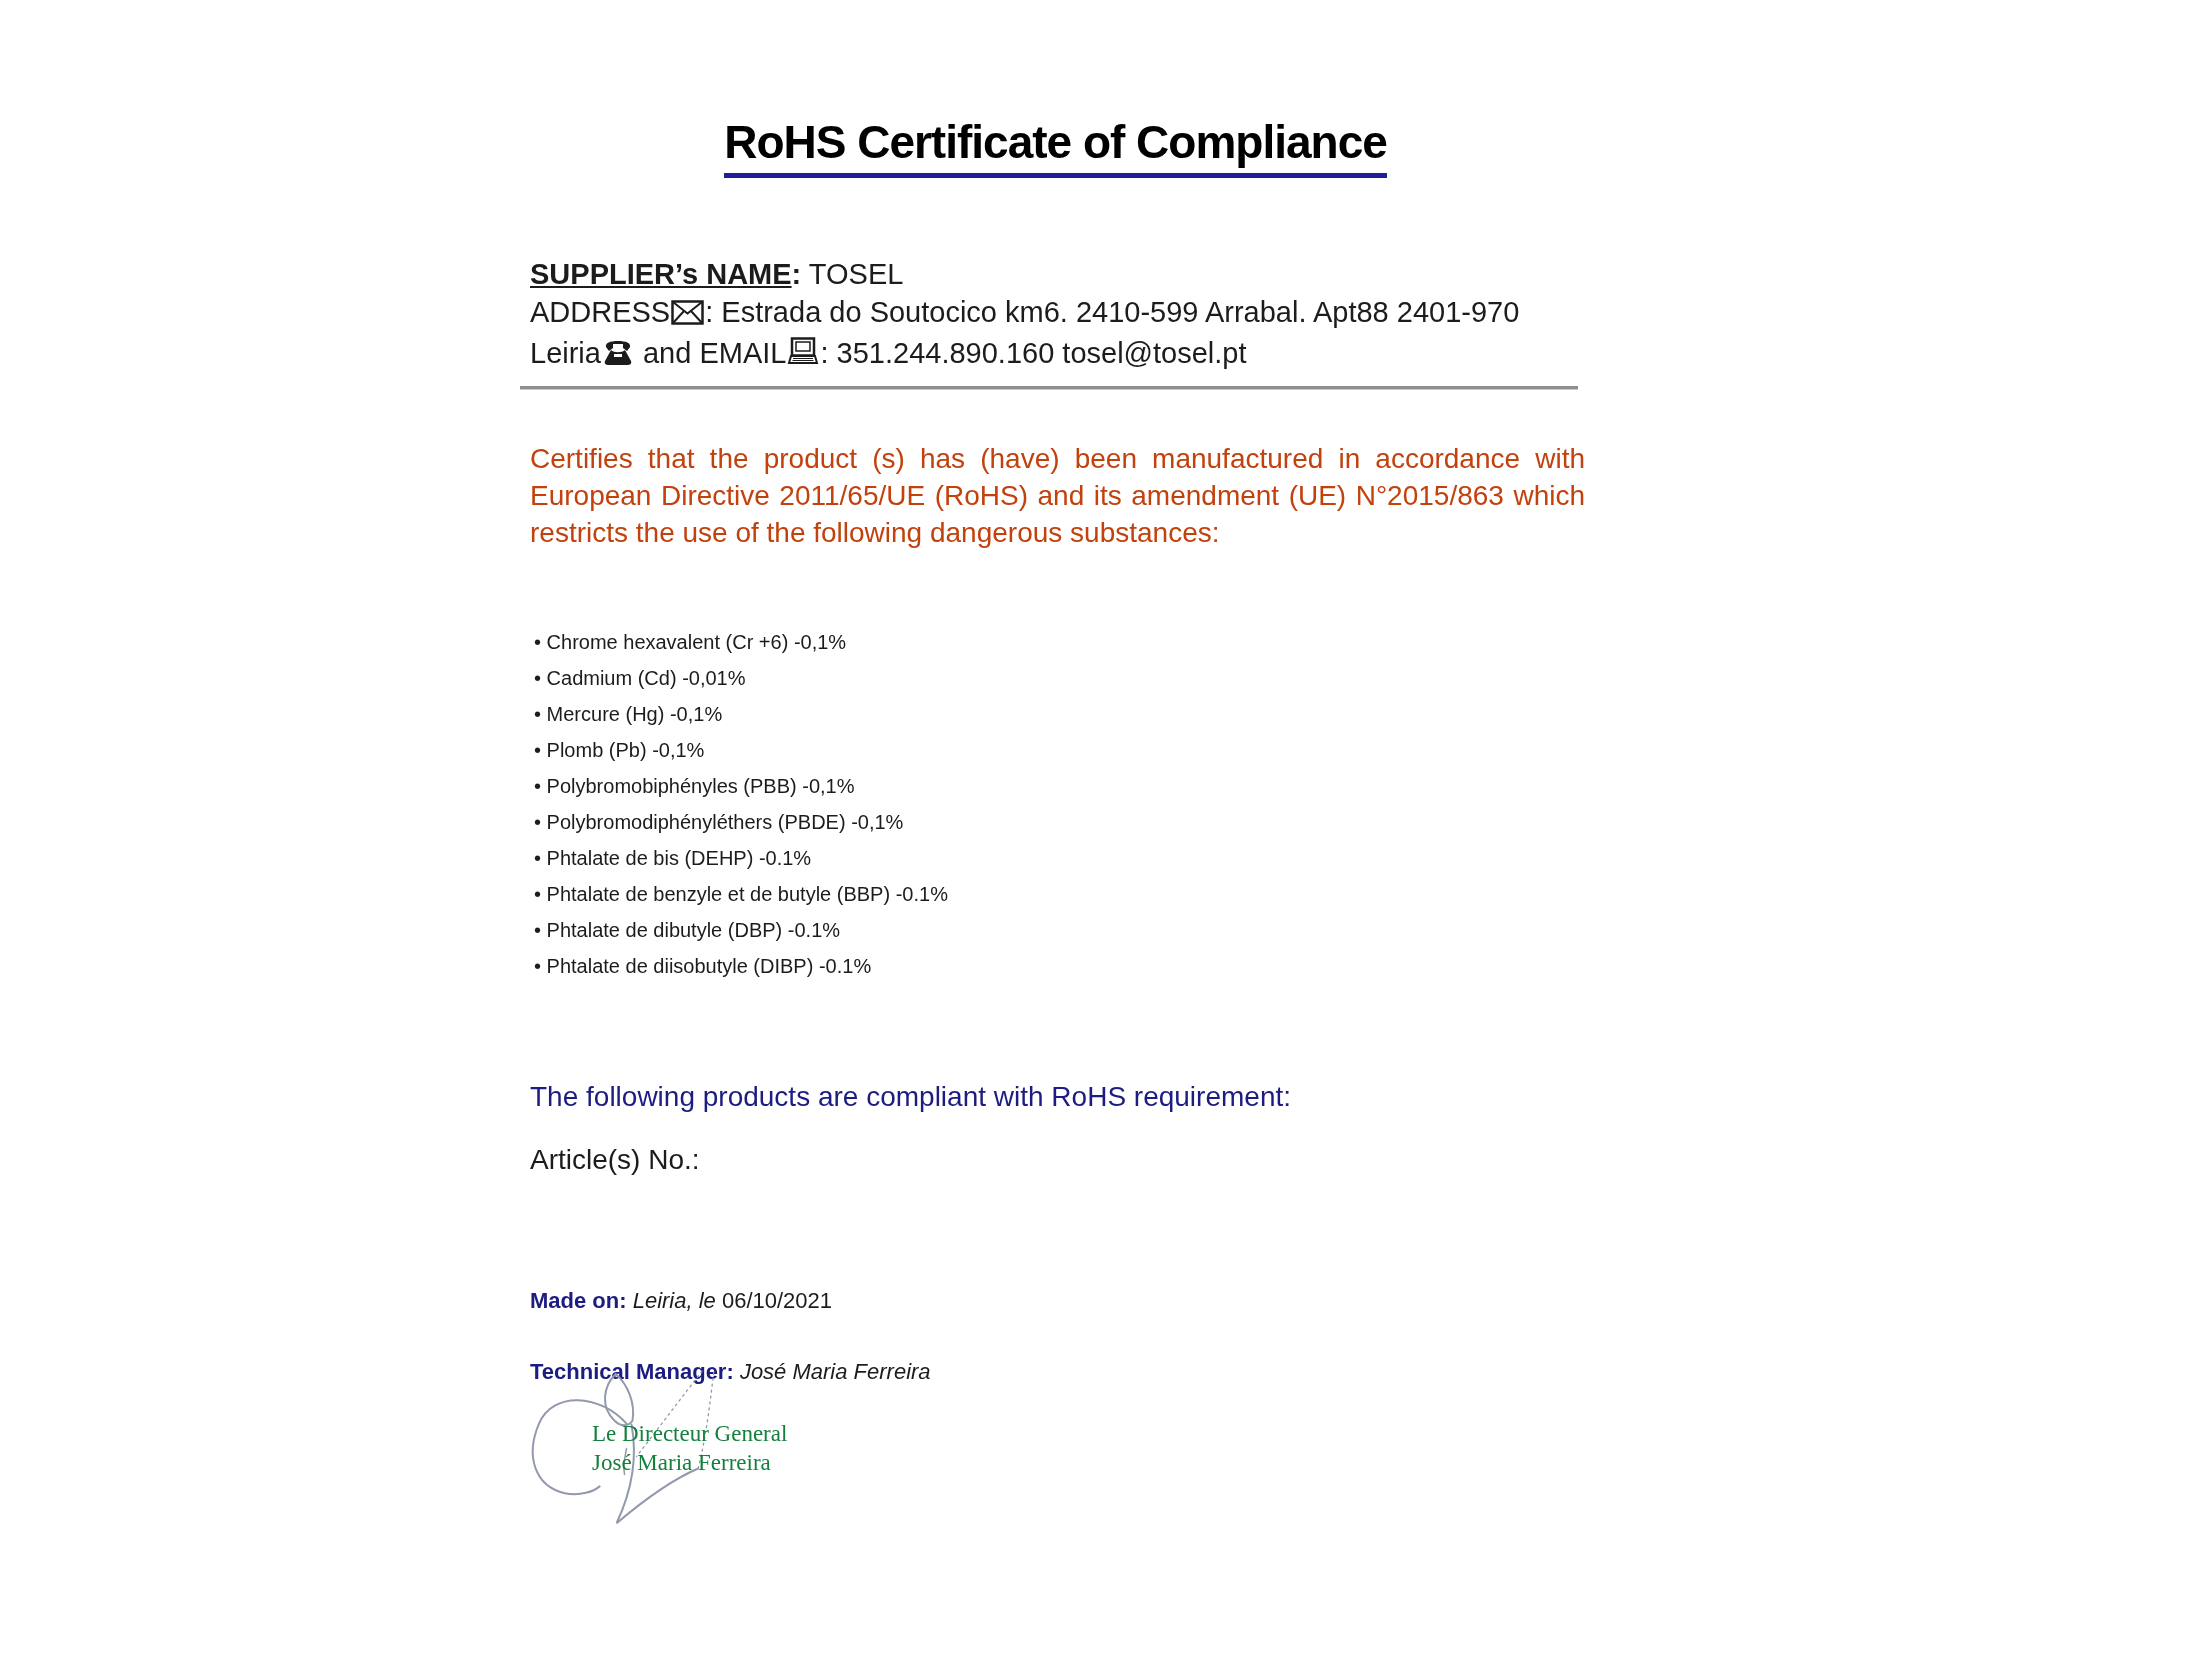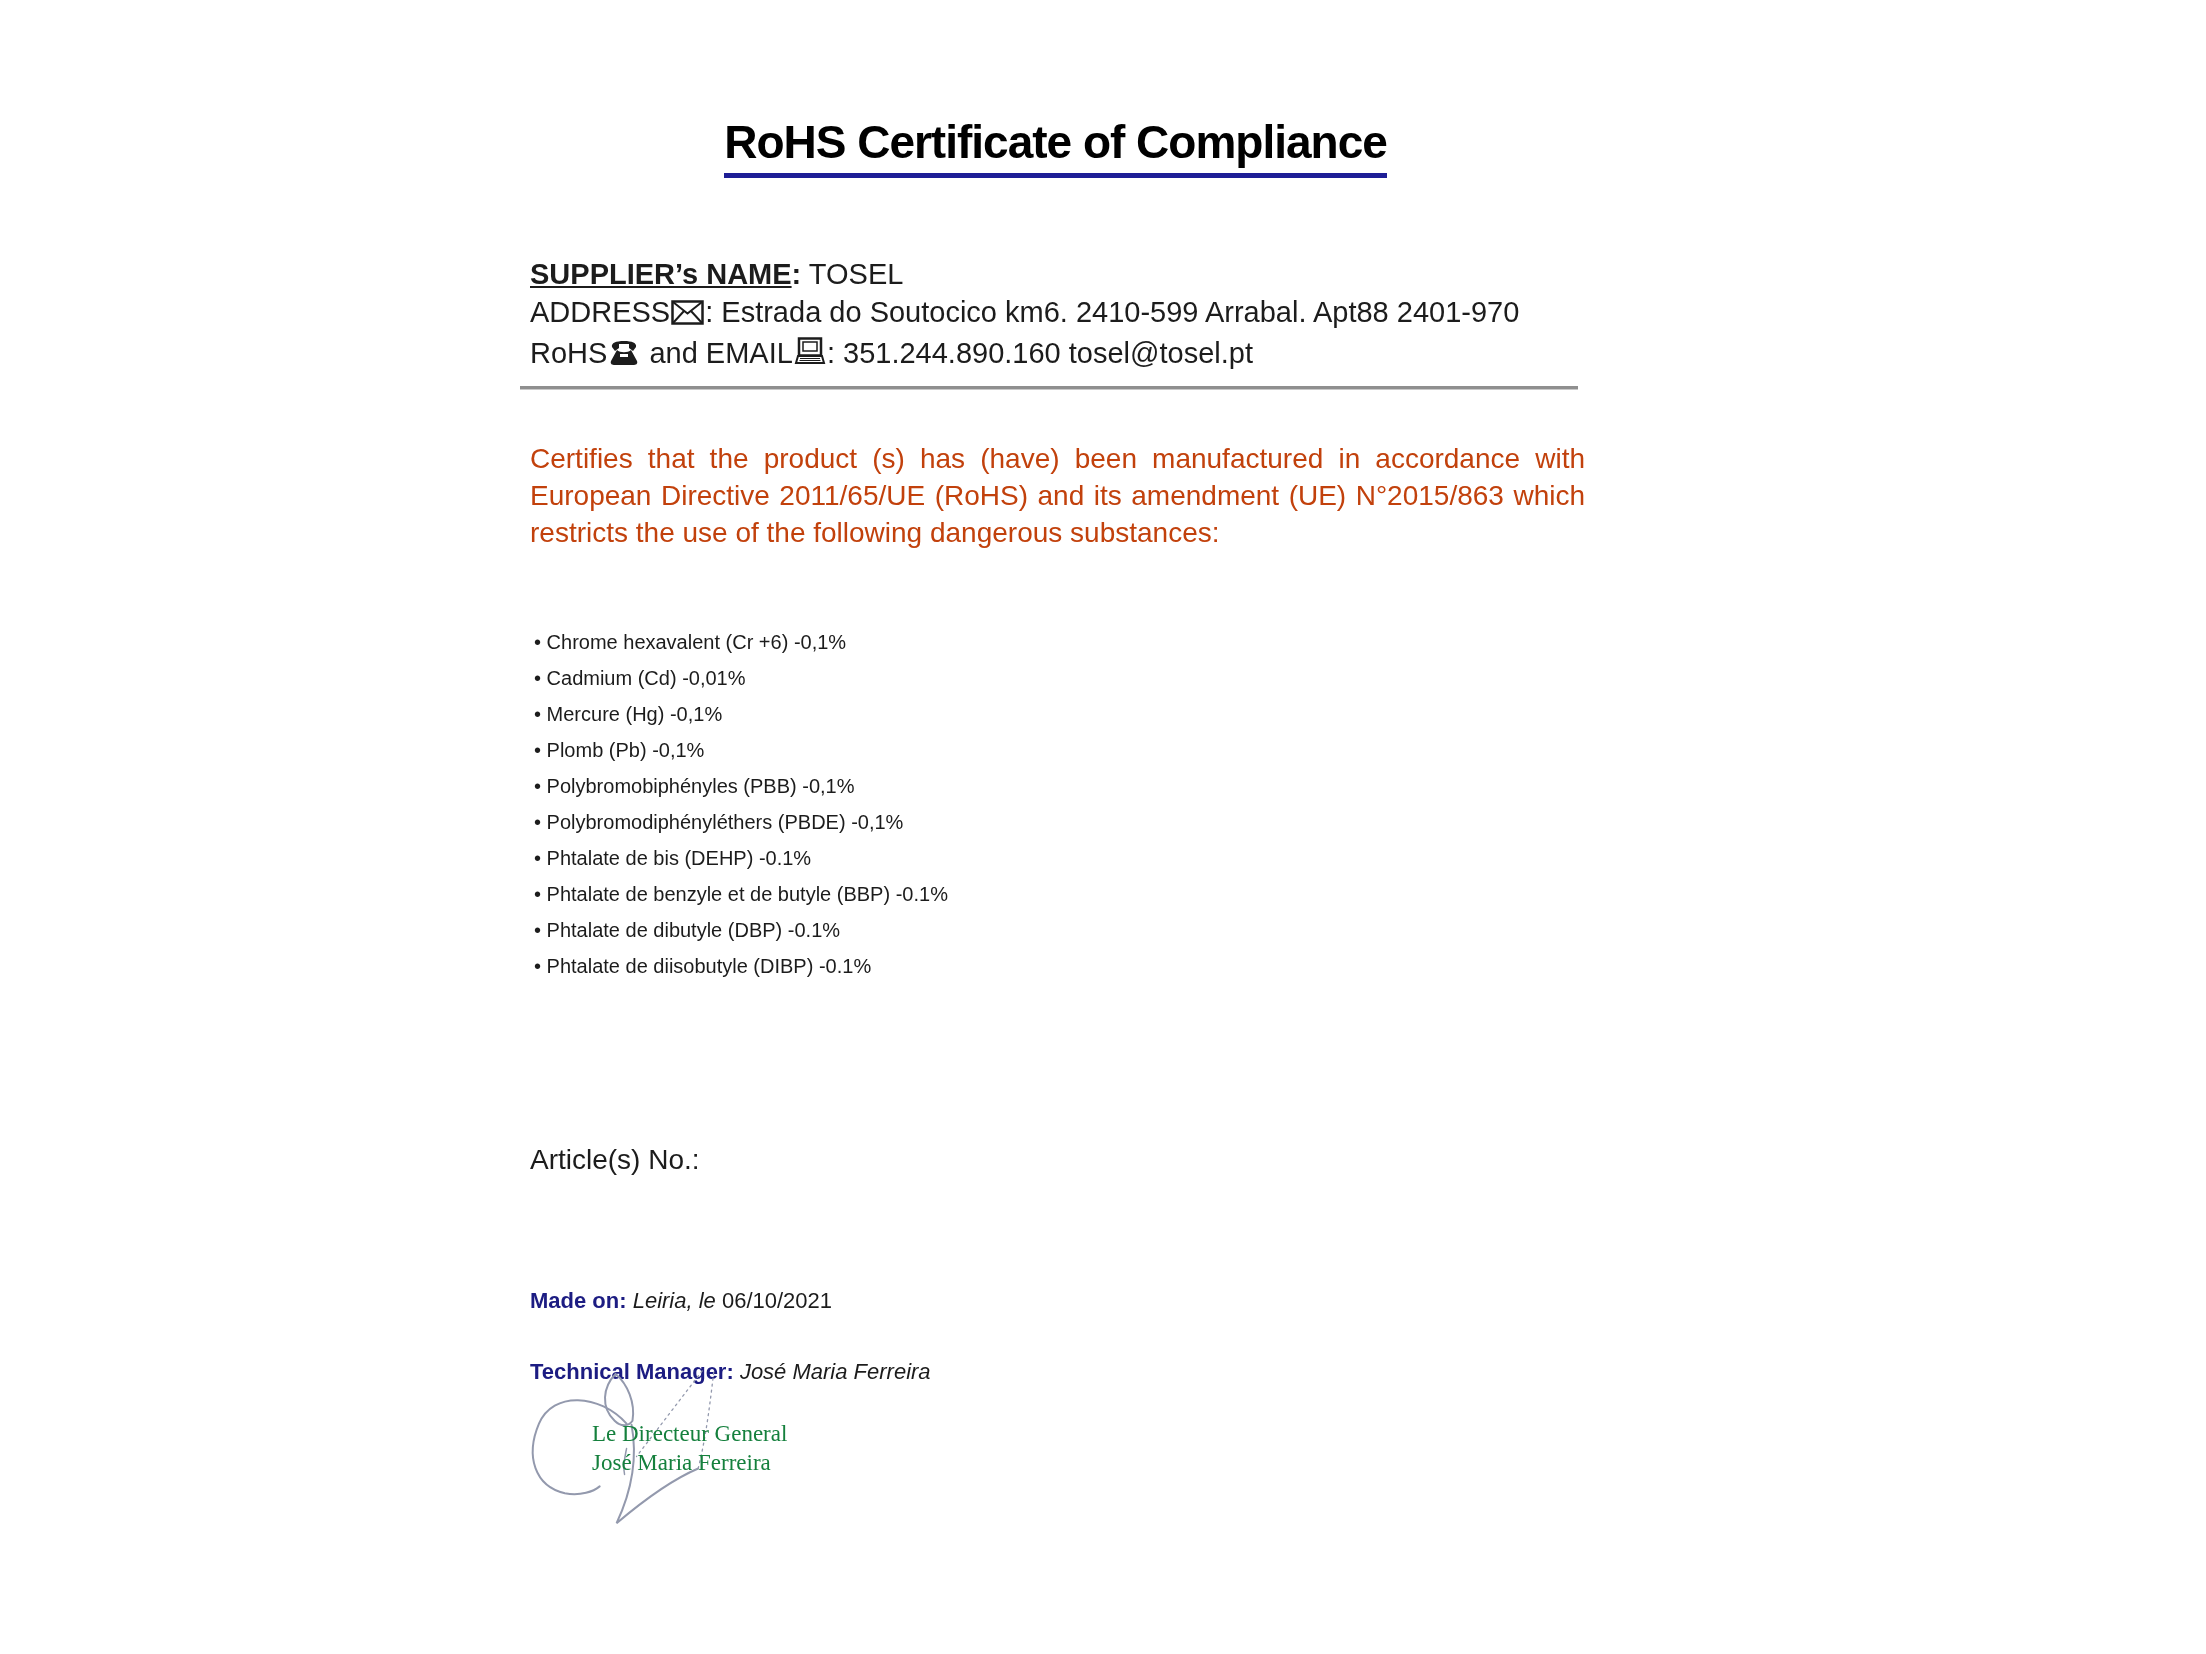--- a/index.html
+++ b/index.html
@@ -129,21 +129,21 @@
     <div>
       <span class="lbl-underline">SUPPLIER’s NAME</span><span class="lbl-bold">:</span><span> TOSEL</span>
     </div>
     <div>
       <span>ADDRESS</span><span class="inline-icon"><svg width="33" height="25" viewBox="0 0 33 25">
             <rect x="1.5" y="1.5" width="30" height="22" fill="none" stroke="#1c1c1c" stroke-width="2.5"></rect>
             <path d="M2,2 L16.5,13.5 L31,2 M2,23 L13,11 M31,23 L20,11" fill="none" stroke="#1c1c1c" stroke-width="2"></path>
           </svg></span><span>: Estrada do Soutocico km6. 2410-599 Arrabal. Apt88 2401-970</span>
     </div>
     <div>
-      <span>RoHS</span><span class="inline-icon"><svg width="32" height="27" viewBox="0 0 32 27">
+      <span>Leiria</span><span class="inline-icon"><svg width="32" height="27" viewBox="0 0 32 27">
             <path d="M4,8 C3,4 8,2 16,2 C24,2 29,4 28,8 L25,12 L21,9 L21,5 L11,5 L11,9 L7,12 Z" fill="#1c1c1c"></path>
             <path d="M9,11 C12,14 20,14 23,11 L29,22 C30,25 28,26 25,26 L7,26 C4,26 2,25 3,22 Z" fill="#1c1c1c"></path>
             <rect x="12" y="15" width="8" height="3" fill="#ffffff"></rect>
           </svg></span><span> and EMAIL</span><span class="inline-icon"><svg width="32" height="29" viewBox="0 0 32 29">
             <rect x="5" y="1.5" width="22" height="17" fill="none" stroke="#1c1c1c" stroke-width="2.5"></rect>
             <rect x="9" y="5" width="14" height="9" fill="none" stroke="#1c1c1c" stroke-width="1.5"></rect>
             <path d="M4,19 L2,26 L30,26 L28,19 Z" fill="none" stroke="#1c1c1c" stroke-width="2"></path>
             <path d="M6,21.5 L26,21.5 M5.5,23.5 L26.5,23.5" stroke="#1c1c1c" stroke-width="1"></path>
           </svg></span><span>: 351.244.890.160 tosel@tosel.pt</span>
     </div>
@@ -169,20 +169,21 @@
 
       <li>Phtalate de bis (DEHP) -0.1%</li>
 
       <li>Phtalate de benzyle et de butyle (BBP) -0.1%</li>
 
       <li>Phtalate de dibutyle (DBP) -0.1%</li>
 
       <li>Phtalate de diisobutyle (DIBP) -0.1%</li>
     </ul>
 
+  <div class="statement">The following products are compliant with RoHS requirement:</div>
 
   <div class="articles">Article(s) No.:</div>
 
   <div class="made-on">
     <span class="navy-bold">Made on:</span><span class="italic"> Leiria, le </span><span class="plain">06/10/2021</span>
   </div>
 
   <div class="tech-manager">
     <span class="navy-bold">Technical Manager:</span><span class="italic"> José Maria Ferreira</span>
   </div>

